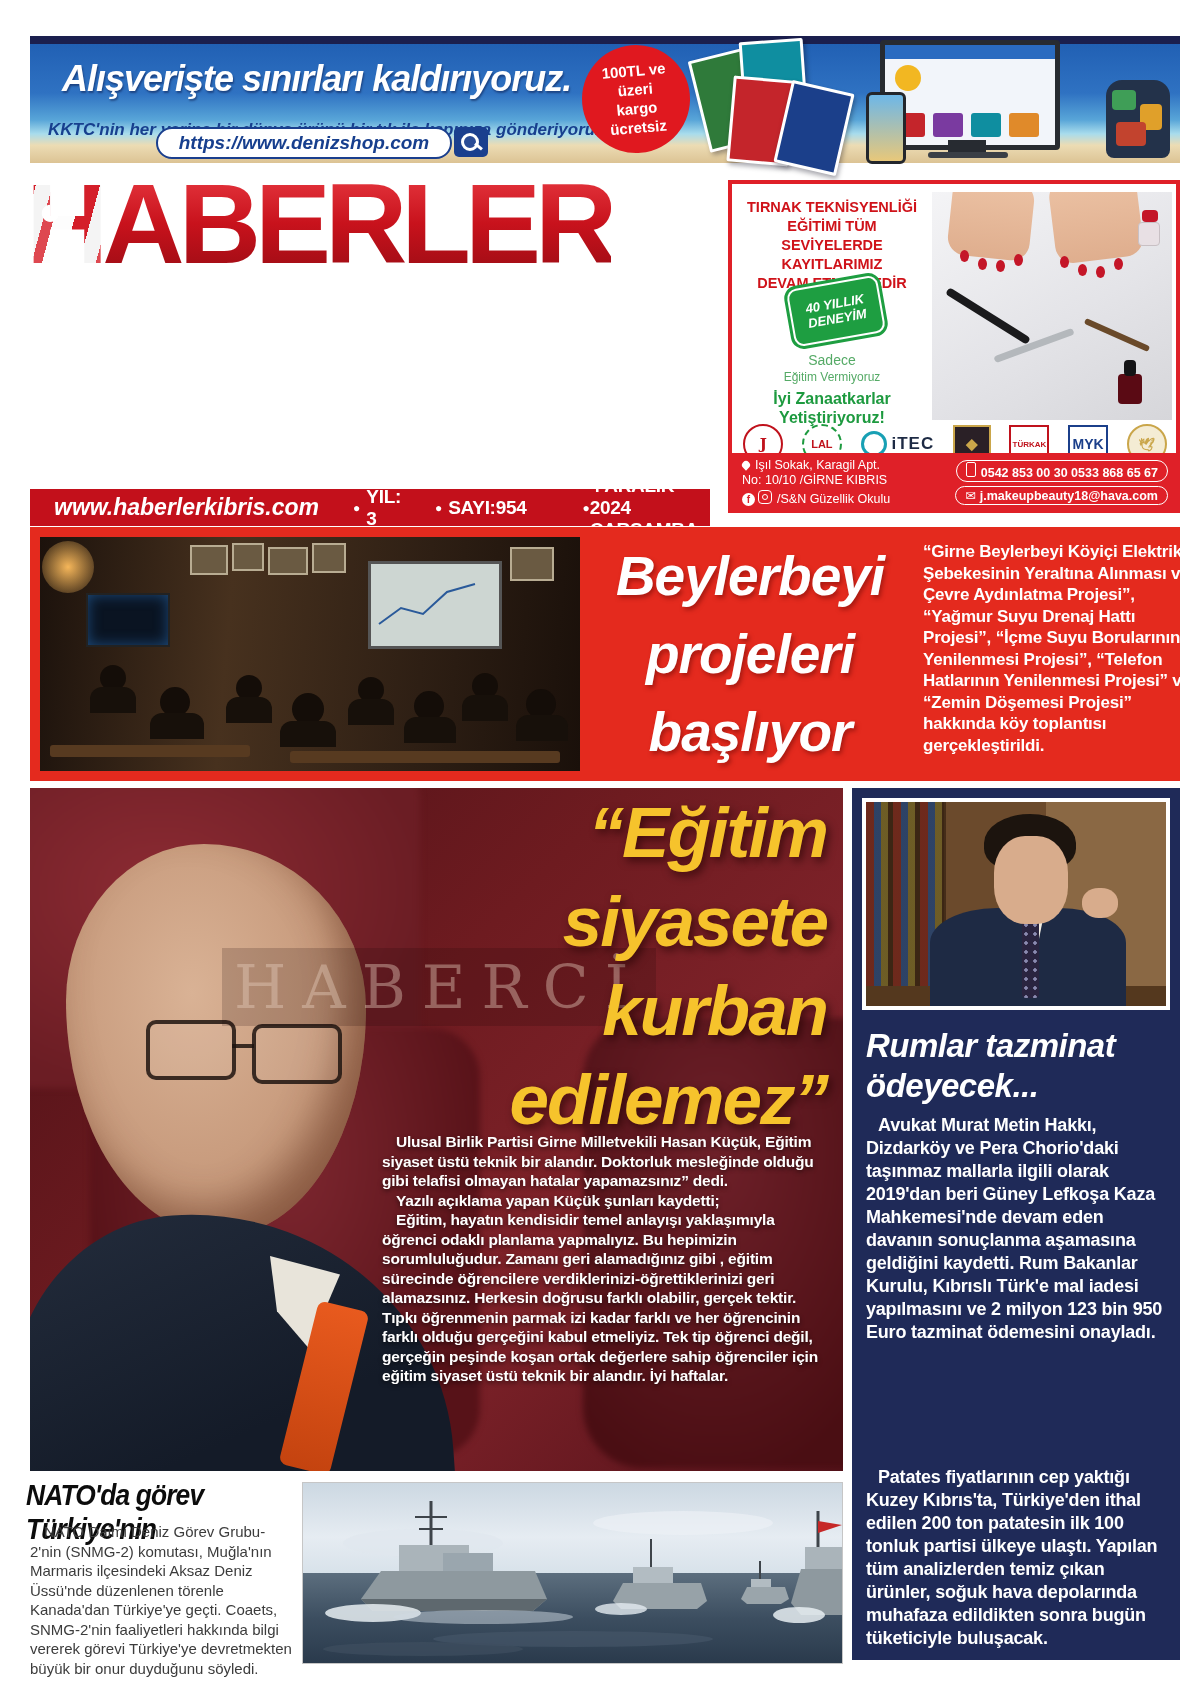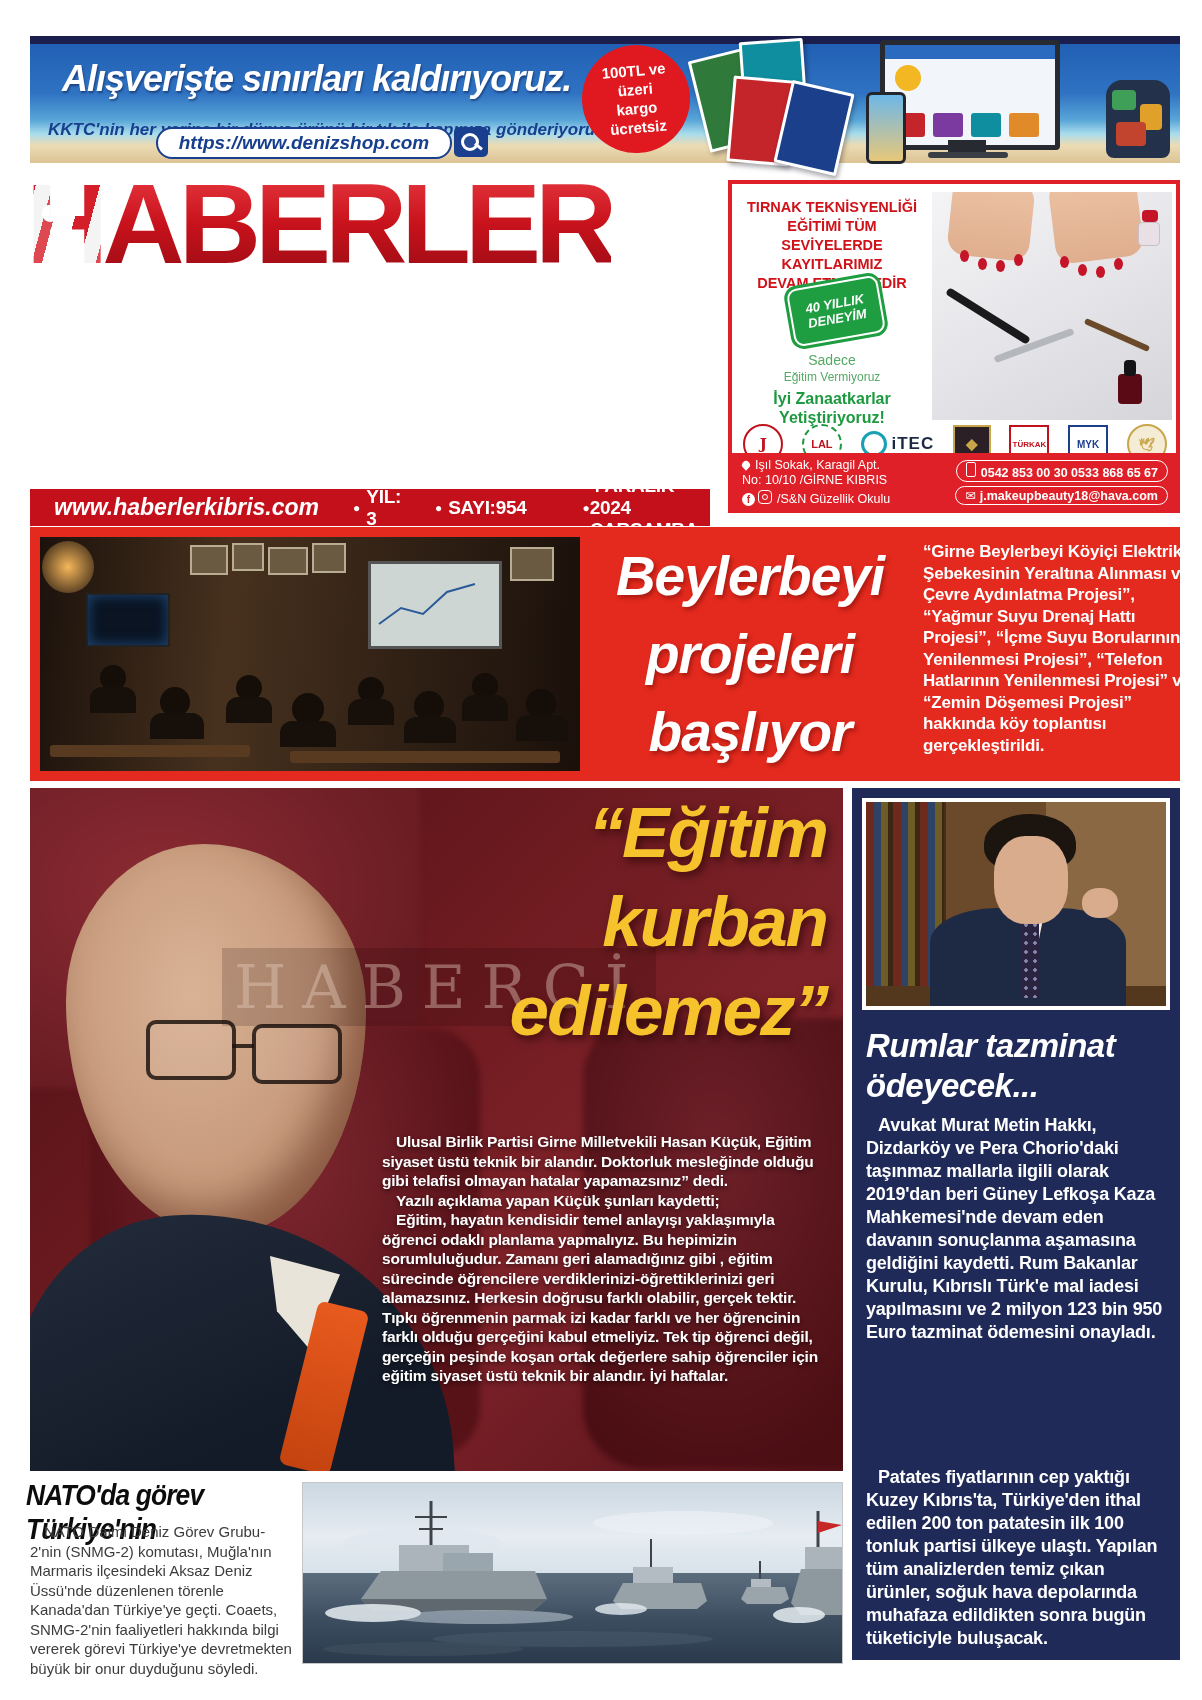--- a/index.html
+++ b/index.html
@@ -266,21 +266,21 @@
           <span>LAL</span>
         </div>
       <div class="lg" style="color:#1d2a44;font-size:17px;letter-spacing:1px;">
           <span style="display:inline-block;width:20px;height:20px;border:3px solid #18a0b4;border-radius:50%;margin-right:5px;"></span>
           <span>iTEC</span>
         </div>
       <div class="lg" style="width:34px;height:34px;background:#2a2026;border:2px solid #caa64a;color:#caa64a;font-size:15px;">◆</div>
       <div class="lg" style="width:36px;height:34px;background:#fff;border:2px solid #c0121c;color:#c0121c;font-size:8px;">
           <span>TÜRKAK</span>
         </div>
-      <div class="lg" style="width:36px;height:34px;background:#fff;border:2px solid #1b3f8a;color:#1b3f8a;font-size:10px;text-align:right;">
+      <div class="lg" style="width:36px;height:34px;background:#fff;border:2px solid #1b3f8a;color:#1b3f8a;font-size:14px;text-align:right;">
           <span>MYK</span>
         </div>
       <div class="lg lg-c" style="border:2px solid #caa64a;background:#f4ecd4;color:#caa64a;font-size:13px;">🕊</div>
     </div>
 
     <div class="nbar">
       <div class="abs" style="left:10px;top:5px;font-size:12.5px;line-height:15px;">
         <div><span class="pin"></span><span>Işıl Sokak,  Karagil  Apt.</span></div>
         <div>No: 10/10   /GİRNE KIBRIS</div>
       </div>
@@ -340,20 +340,21 @@
     <div class="head-man"></div>
     <div class="lens" style="left:116px;top:232px;"></div>
     <div class="lens" style="left:222px;top:236px;"></div>
     <div class="bridge"></div>
     <div class="suit-man"></div>
     <div class="collar-man"></div>
     <div class="tie-man"></div>
     <div class="watermark">HABERCİ</div>
     <div class="yhl">
       <div>“Eğitim</div>
+      <div>siyasete</div>
       <div>kurban</div>
       <div>edilemez”</div>
     </div>
     <div class="mbody">
       <p>Ulusal Birlik Partisi Girne Milletvekili Hasan Küçük, Eğitim siyaset üstü teknik bir alandır. Doktorluk mesleğinde olduğu gibi telafisi olmayan hatalar yapamazsınız” dedi.</p>
       <p>Yazılı açıklama yapan Küçük şunları kaydetti;</p>
       <p>Eğitim, hayatın kendisidir temel anlayışı yaklaşımıyla öğrenci odaklı planlama yapmalıyız. Bu hepimizin sorumluluğudur. Zamanı geri alamadığınız gibi , eğitim sürecinde öğrencilere verdiklerinizi-öğrettiklerinizi geri alamazsınız. Herkesin doğrusu farklı olabilir, gerçek tektir. Tıpkı öğrenmenin parmak izi kadar farklı ve her öğrencinin farklı olduğu gerçeğini kabul etmeliyiz. Tek tip öğrenci değil, gerçeğin peşinde koşan ortak değerlere sahip öğrenciler için eğitim siyaset üstü teknik bir alandır. İyi haftalar.</p>
     </div>
   </div>
 

